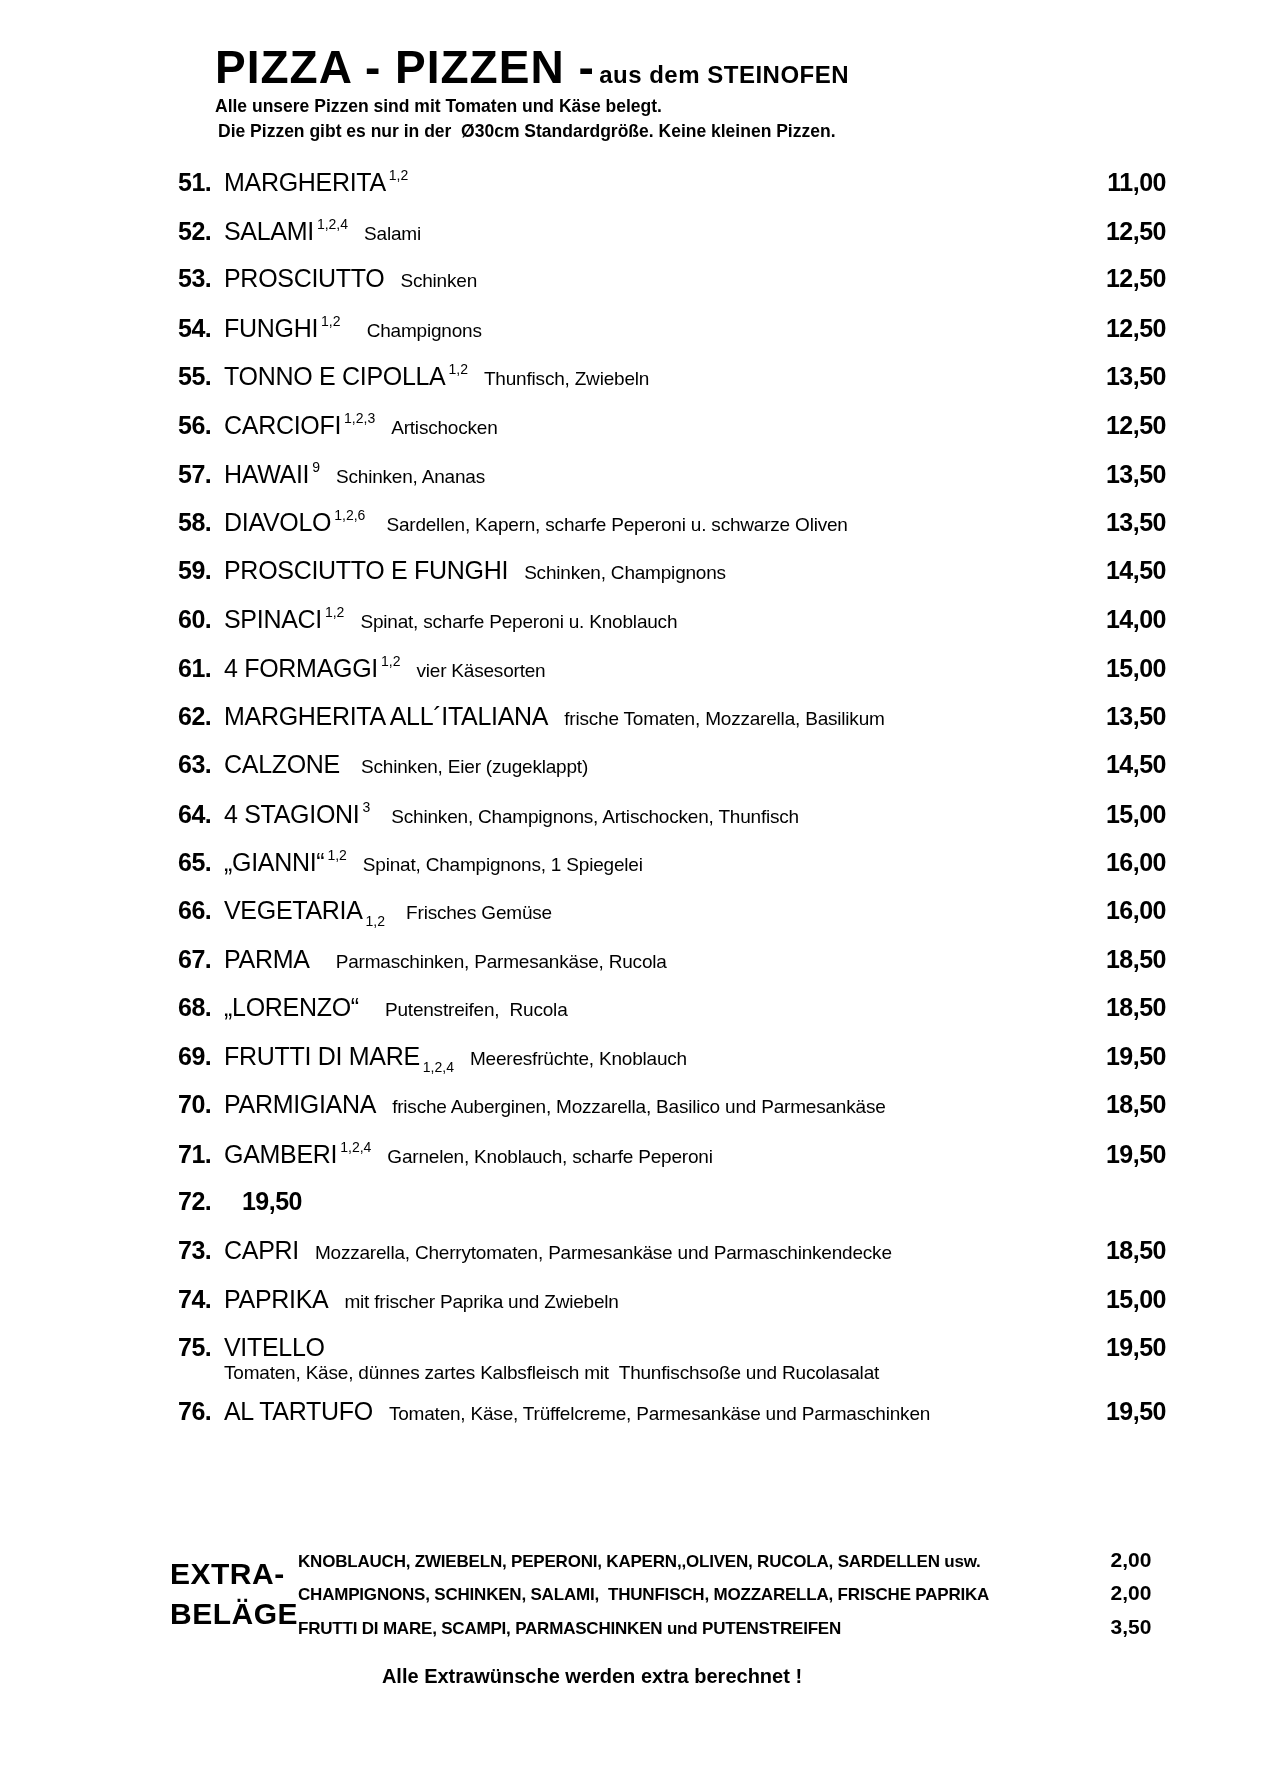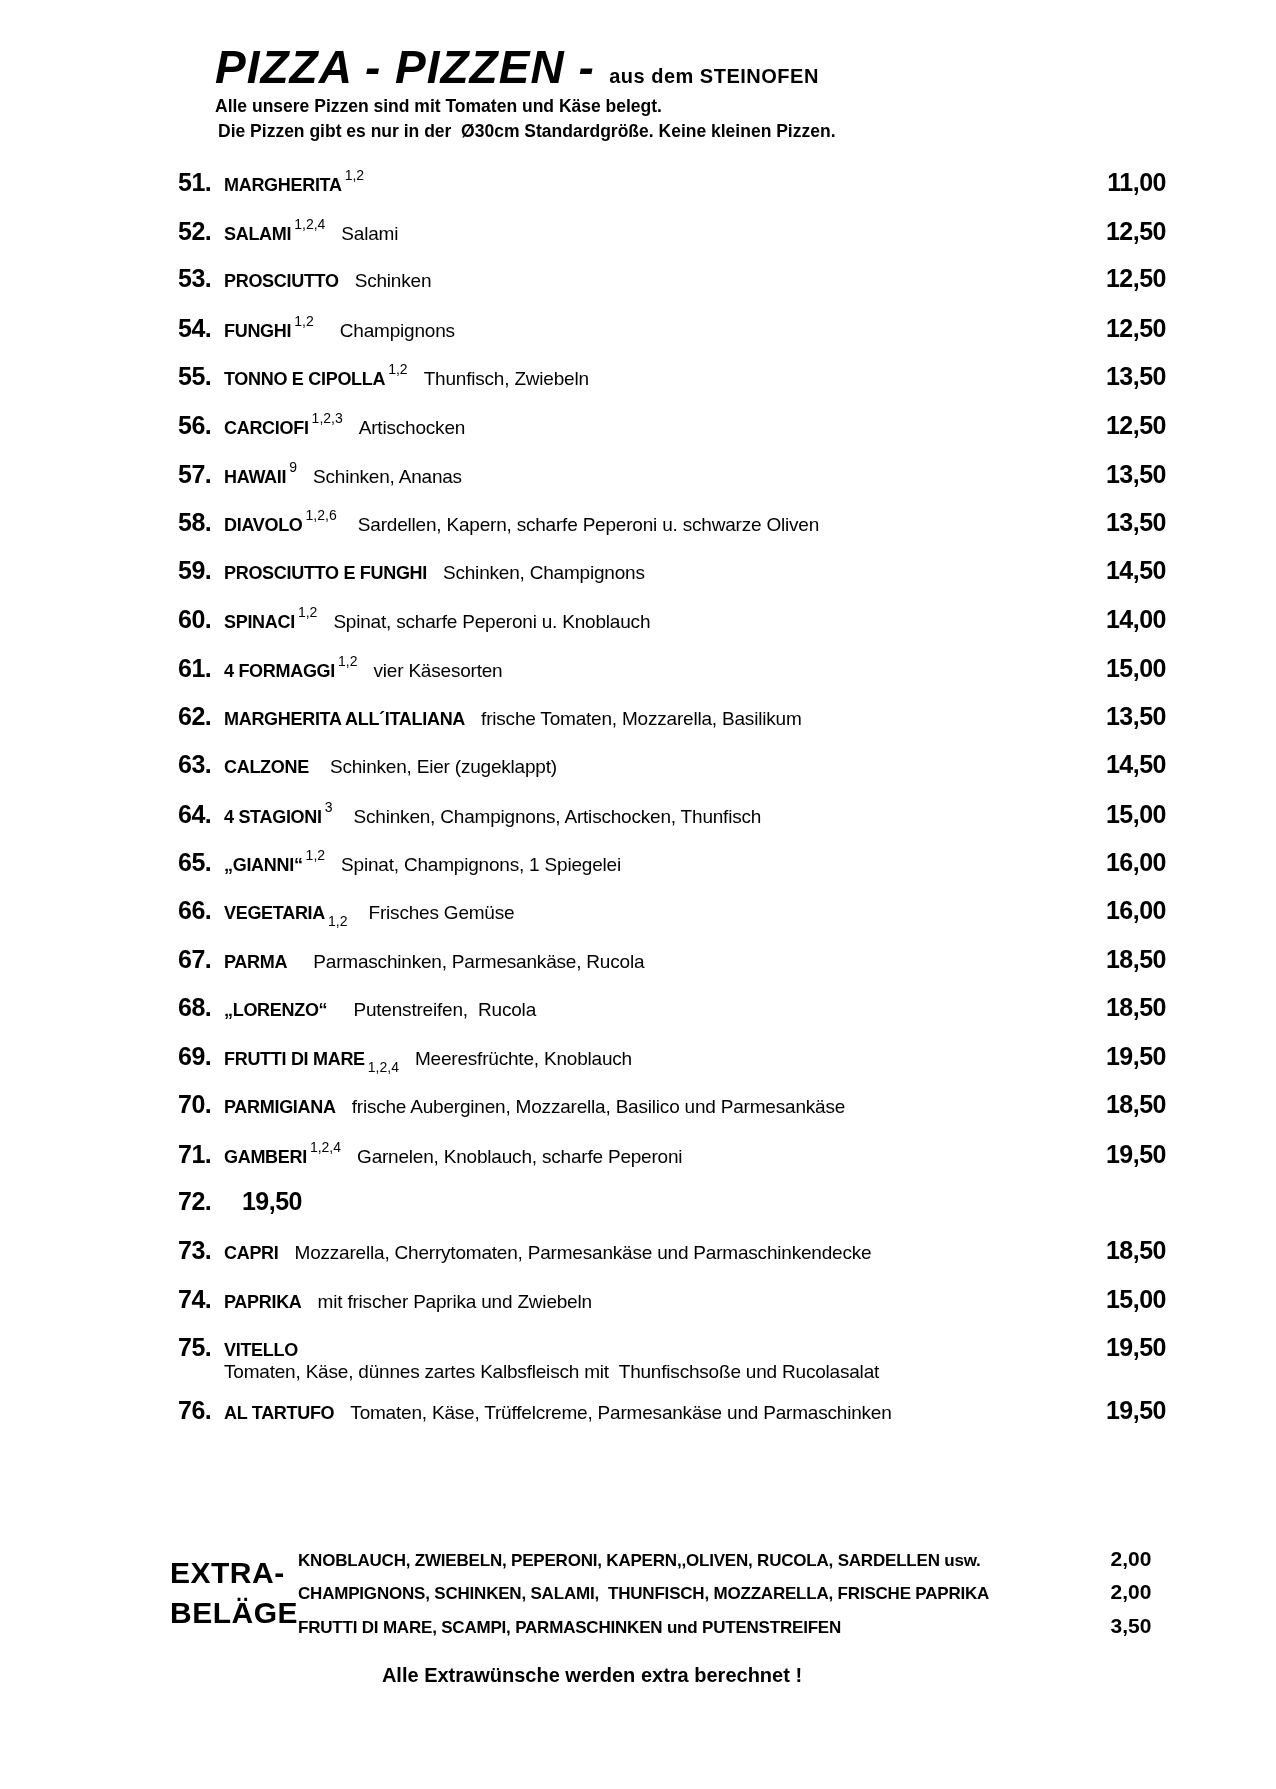--- a/index.html
+++ b/index.html
@@ -13,42 +13,41 @@
     overflow:hidden;
     box-sizing:border-box;
     padding:40px 110px 0 178px;
   }
   
   .header { margin-left:37px; }
   .title-line { white-space:nowrap; }
   .title-main {
     font-size:46px; font-weight:bold; letter-spacing:1px;
     display:inline-block;
-    font-style:italic;
   }
   .title-suffix {
-    font-size:20px; font-weight:bold; letter-spacing:0.5px;
-    display:inline-block; margin-left:10px;
+    font-size:24px; font-weight:bold; letter-spacing:0.5px;
+    display:inline-block; 
   }
   .subtitle { font-size:17.5px; font-weight:bold; line-height:25px; white-space:pre; }
   .subtitle.l2 { margin-left:3px; }
 
   
   .menu-list { margin-top:10px; }
   .row {
     display:flex; align-items:baseline;
     height:48.6px; box-sizing:border-box; padding-top:13px;
   }
   .row.two-line { height:auto; padding-top:13px; }
   .num {
     flex:0 0 46px; font-size:25px; font-weight:bold; letter-spacing:-0.5px;
   }
   .mid { flex:1 1 auto; min-width:0; }
   .name {
-    font-size:18px; font-weight:bold; letter-spacing:-0.3px; white-space:pre;
+    font-size:25px; font-weight:normal; letter-spacing:-0.3px; white-space:pre;
   }
   .mark { font-weight:normal; }
   .mark.sup { font-size:14px; vertical-align:11px; margin-left:3px; letter-spacing:0; }
   .mark.sub { font-size:14px; vertical-align:-7px; margin-left:3px; letter-spacing:0; }
   .desc {
     font-size:19px; font-weight:normal; letter-spacing:-0.2px;
     margin-left:16px; white-space:pre;
   }
   .desc2 {
     font-size:19px; letter-spacing:-0.2px; white-space:pre;

